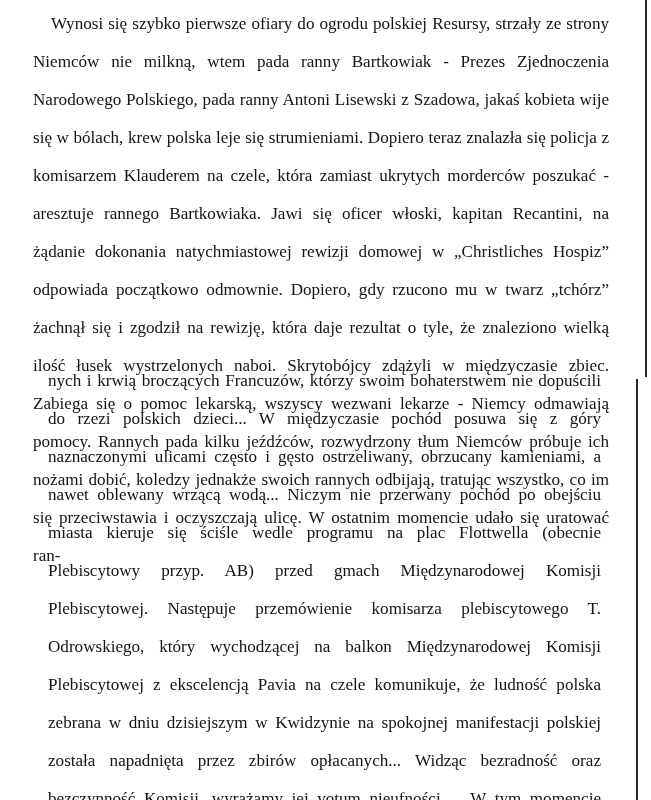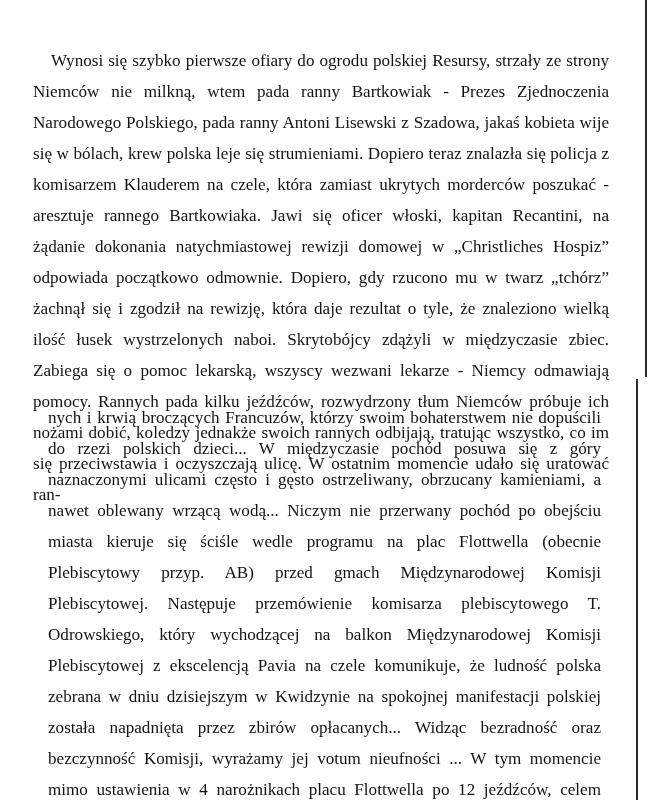--- a/index.html
+++ b/index.html
@@ -34,24 +34,23 @@
     left: 636px;
     top: 379px;
     height: 423px;
   }
 
   
   .text-block {
     position: absolute;
     color: #131313;
     font-size: 17.1px;
-    line-height: 31px;
+    line-height: 38px;
     text-align: justify;
     text-justify: inter-word;
-    margin-top: 40px;
     -webkit-font-smoothing: antialiased;
   }
   
   .block-upper {
     left: 33px;
     top: 5px;
     width: 576px;
   }
   .block-upper .para {
     margin: 0;

